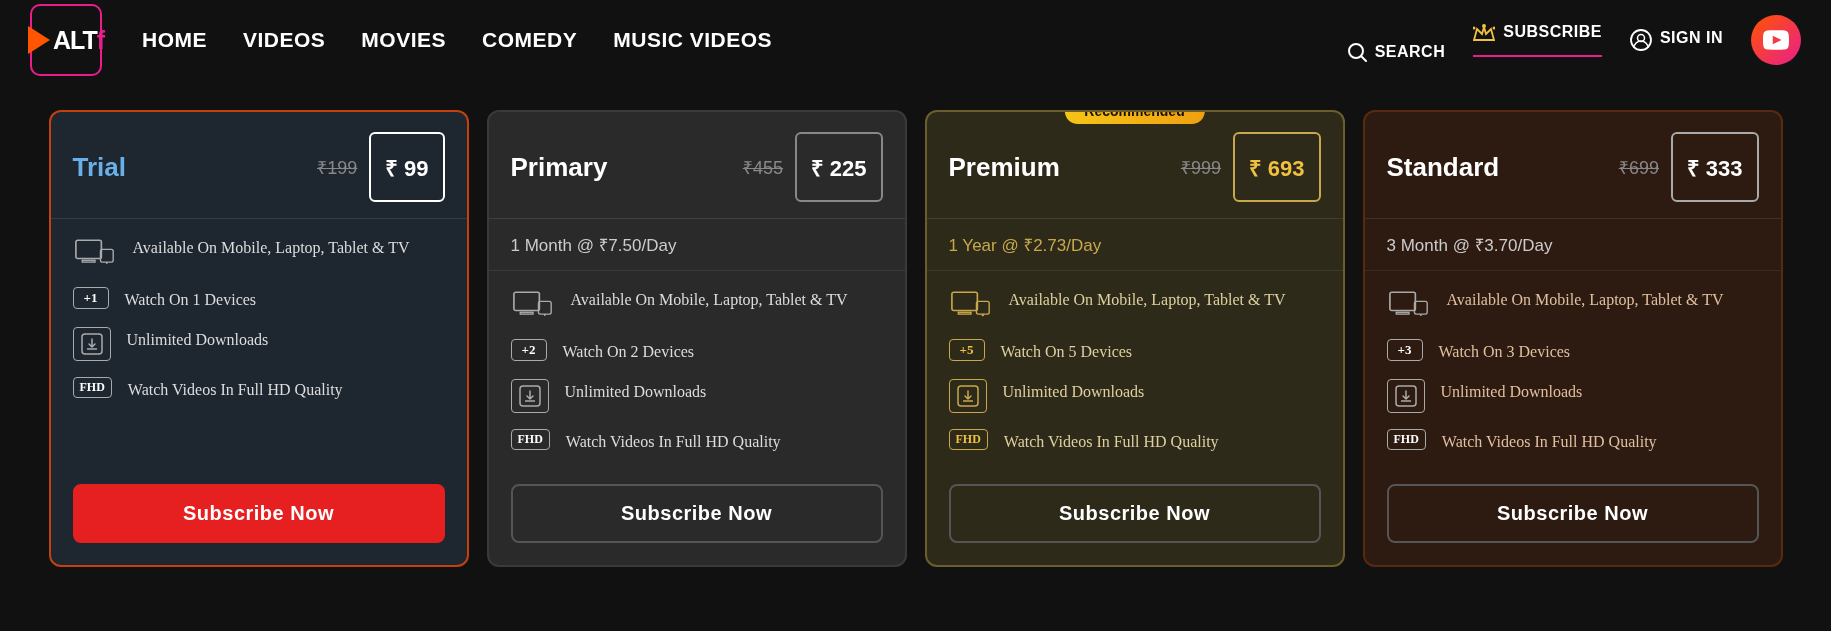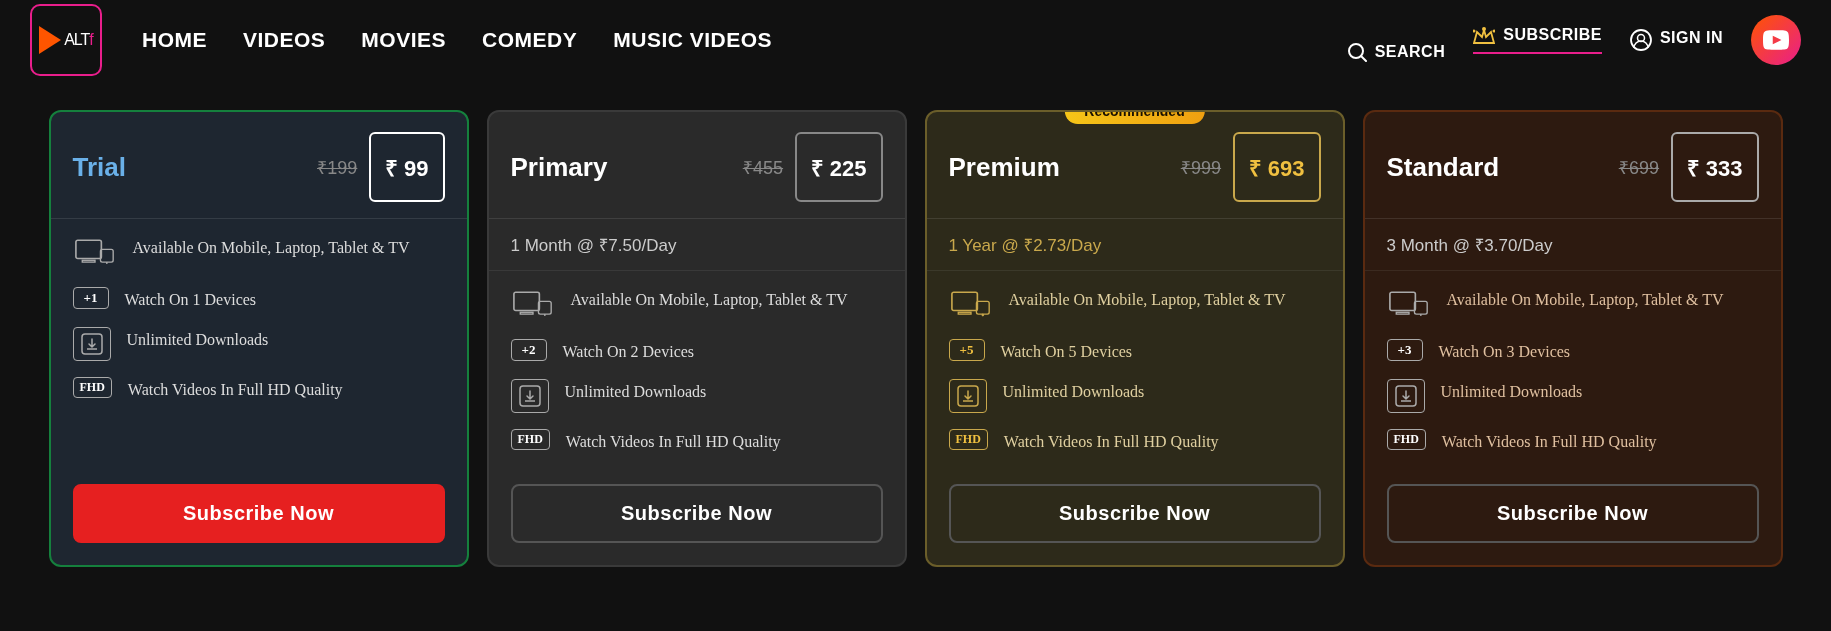--- a/index.html
+++ b/index.html
@@ -84,21 +84,21 @@
       display: flex;
       align-items: center;
       gap: 8px;
       font-size: 16px;
       font-weight: 700;
       color: #fff;
       cursor: pointer;
       background: none;
       border: none;
       border-bottom: 2px solid #e91e8c;
-      padding-bottom: 8px;
+      padding-bottom: 14px;
       letter-spacing: 0.5px;
     }
     .sign-in-btn {
       display: flex;
       gap: 8px;
       font-size: 16px;
       font-weight: 600;
       color: #fff;
       cursor: pointer;
       background: none;
@@ -132,21 +132,21 @@
       flex-shrink: 0;
       display: flex;
       flex-direction: column;
       overflow: hidden;
       position: relative;
     }
 
     
     .plan-card.trial {
       background: #1e2630;
-      border: 2px solid #15803d;
+      border: 2px solid #c2410c;
     }
     
     .plan-card.primary {
       background: #2a2a2a;
       border: 2px solid #3a3a3a;
     }
     
     .plan-card.premium {
       background: #2d2a1a;
       border: 2px solid #6b5e2a;
@@ -331,21 +331,21 @@
     .plan-card.premium .feature-text { color: #e0d0a0; }
     .plan-card.standard .feature-text { color: #e0c0a0; }
   </style>
 </head>
 <body>
 
 <header class="header">
   <div class="logo-box">
     <span style="display:flex;align-items:center;">
       <span class="logo-triangle"></span>
-      <span class="logo-text" style="font-size:16px;font-weight:400;letter-spacing:-1px;">
+      <span class="logo-text" style="font-size:25px;font-weight:700;letter-spacing:-1px;">
         ALT<span style="color:#e91e8c;">f</span>
       </span>
     </span>
   </div>
   <nav class="nav">
     <a class="nav-item">HOME</a>
     <a class="nav-item">VIDEOS</a>
     <a class="nav-item">MOVIES</a>
     <a class="nav-item">COMEDY</a>
     <a class="nav-item">MUSIC VIDEOS</a>

